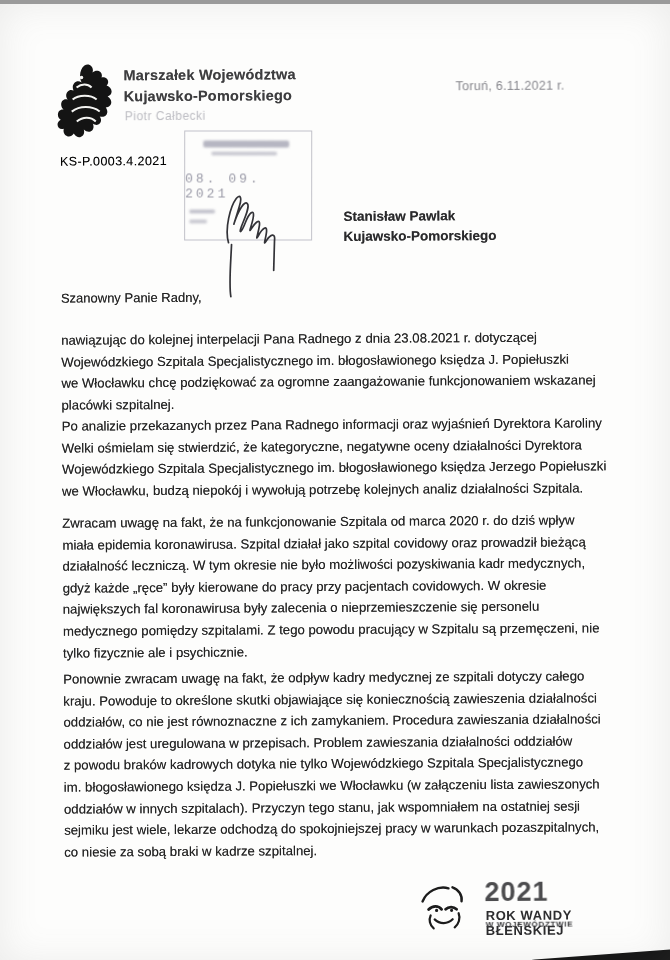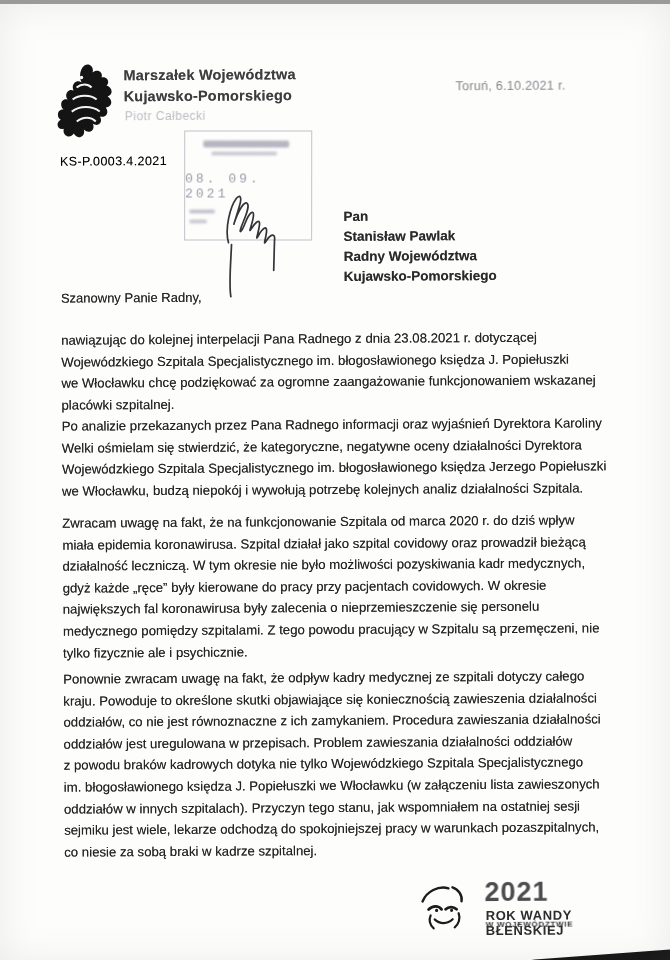--- a/index.html
+++ b/index.html
@@ -72,41 +72,39 @@
         <path fill="none" stroke="#f4f4f2" stroke-width="2" d="M22,24 C27,20 33,20 37,24 M18,36 C24,31 36,31 42,36 M17,48 C25,42 37,42 45,48 M22,58 C28,53 36,53 41,58"></path>
         <circle cx="27" cy="14" r="1.8" fill="#f4f4f2"></circle>
       </svg>
     </div>
 
     <div class="office">
       <div>Marszałek Województwa</div>
       <div>Kujawsko-Pomorskiego</div>
     </div>
     <div class="signatory">Piotr Całbecki</div>
-    <div class="placedate">Toruń, 6.10.2021 r.</div>
+    <div class="placedate">Toruń, 6.11.2021 r.</div>
     <div class="refno">KS-P.0003.4.2021</div>
 
     <div class="stamp">
       <div class="blurline bl1"></div>
       <div class="blurline bl2"></div>
       <div class="stamp-date">08. 09. 2021</div>
       <div class="blurline bl3"></div>
       <div class="blurline bl4"></div>
     </div>
 
     <div class="sig">
       <svg width="120" height="140" viewBox="0 0 120 140">
         <path fill="none" stroke="#333338" stroke-width="1.7" stroke-linecap="round" d="M34,70 C30,56 36,34 42,26 C46,21 48,25 45,34 C42,44 38,56 40,50 C44,38 50,28 53,31 C56,34 50,46 47,54 C44,62 47,60 51,50 C55,40 60,36 59,44 C58,52 53,62 57,56 C61,50 66,45 65,53 C64,61 60,70 64,63 C68,56 73,52 72,60 C71,68 68,74 72,68 C76,62 81,60 80,68 L79,98 M37,72 C36,92 34,112 36,124"></path>
       </svg>
     </div>
 
     <div class="recipient">
-      <div>Pan</div>
       <div>Stanisław Pawlak</div>
-      <div>Radny Województwa</div>
       <div>Kujawsko-Pomorskiego</div>
     </div>
 
     <div class="salutation">Szanowny Panie Radny,</div>
     <div class="para p1">
         <div class="line">nawiązując do kolejnej interpelacji Pana Radnego z dnia 23.08.2021 r. dotyczącej</div>
         <div class="line">Wojewódzkiego Szpitala Specjalistycznego im. błogosławionego księdza J. Popiełuszki</div>
         <div class="line">we Włocławku chcę podziękować za ogromne zaangażowanie funkcjonowaniem wskazanej</div>
         <div class="line">placówki szpitalnej.</div>
       </div>

